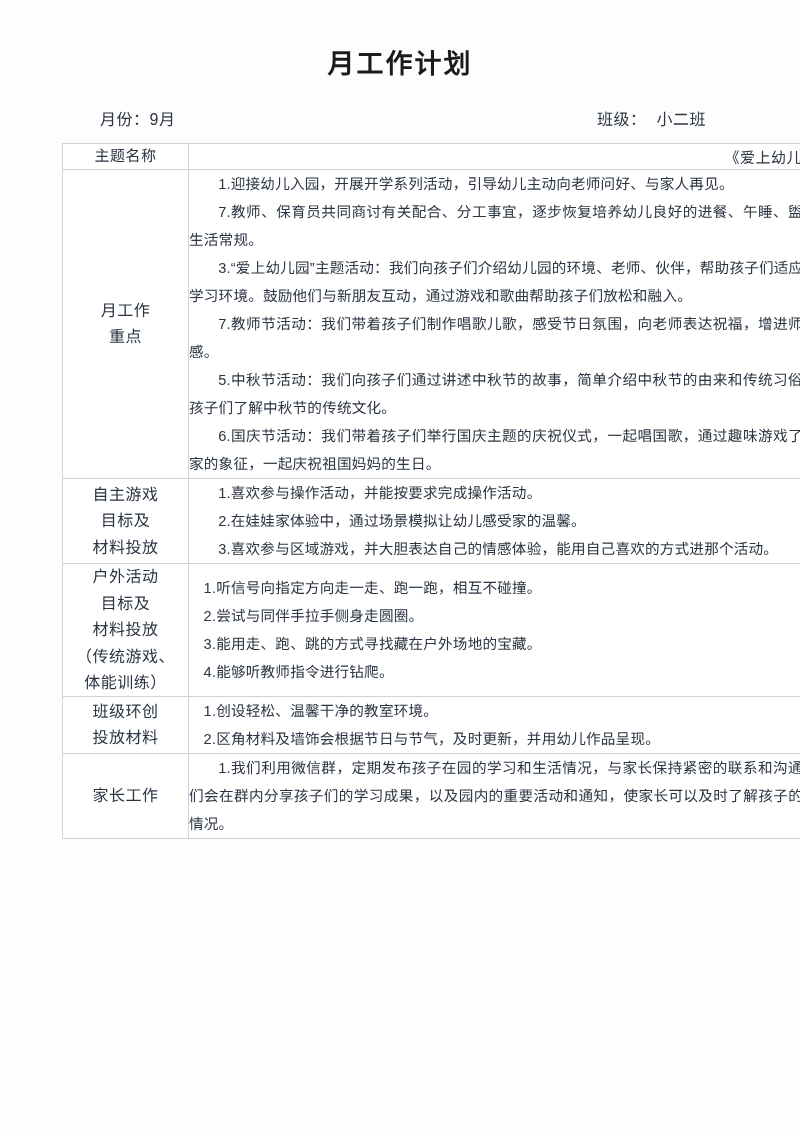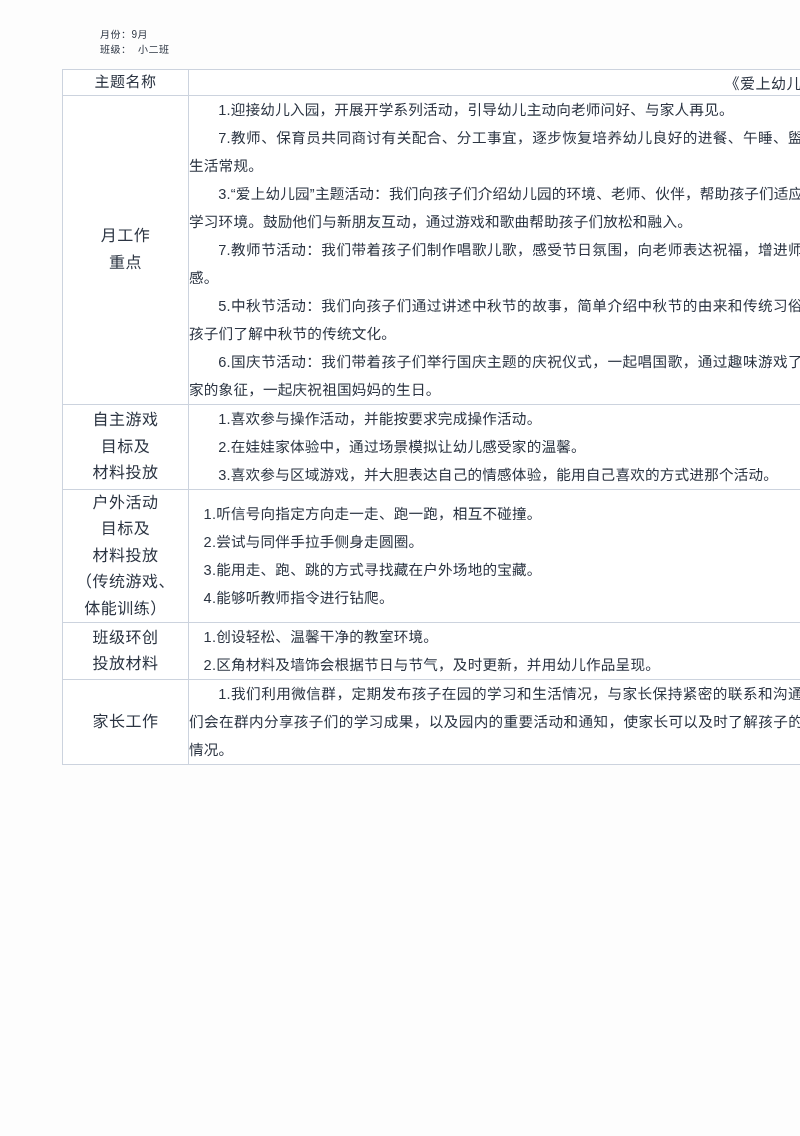--- a/index.html
+++ b/index.html
@@ -34,27 +34,26 @@
     font-weight: 700;
     letter-spacing: 2px;
     color: #1b1b1b;
     line-height: 1.2;
   }
 
   
   .meta-row {
     display: flex;
     justify-content: space-between;
-    align-items: flex-start;
+    align-items: center;
     margin-top: 26px;
     padding: 0 32px 0 38px;
-    font-size: 10px;
+    font-size: 16px;
     color: #2b3442;
     letter-spacing: 0.5px;
-    flex-direction: column;
   }
   .meta-item {
     white-space: pre;
   }
 
   
   .plan-table {
     margin-top: 13px;
     width: 772px;
     border-collapse: collapse;
@@ -114,20 +113,21 @@
   
   .label-cell span {
     display: block;
   }
 </style>
 </head>
 <body>
 
 <div class="page">
 
+  <h1 class="doc-title">月工作计划</h1>
 
   <div class="meta-row">
     <span class="meta-item">月份：9月</span>
     <span class="meta-item">班级：  小二班</span>
   </div>
 
   <table class="plan-table">
     <colgroup>
       <col class="col-label">
       <col>

